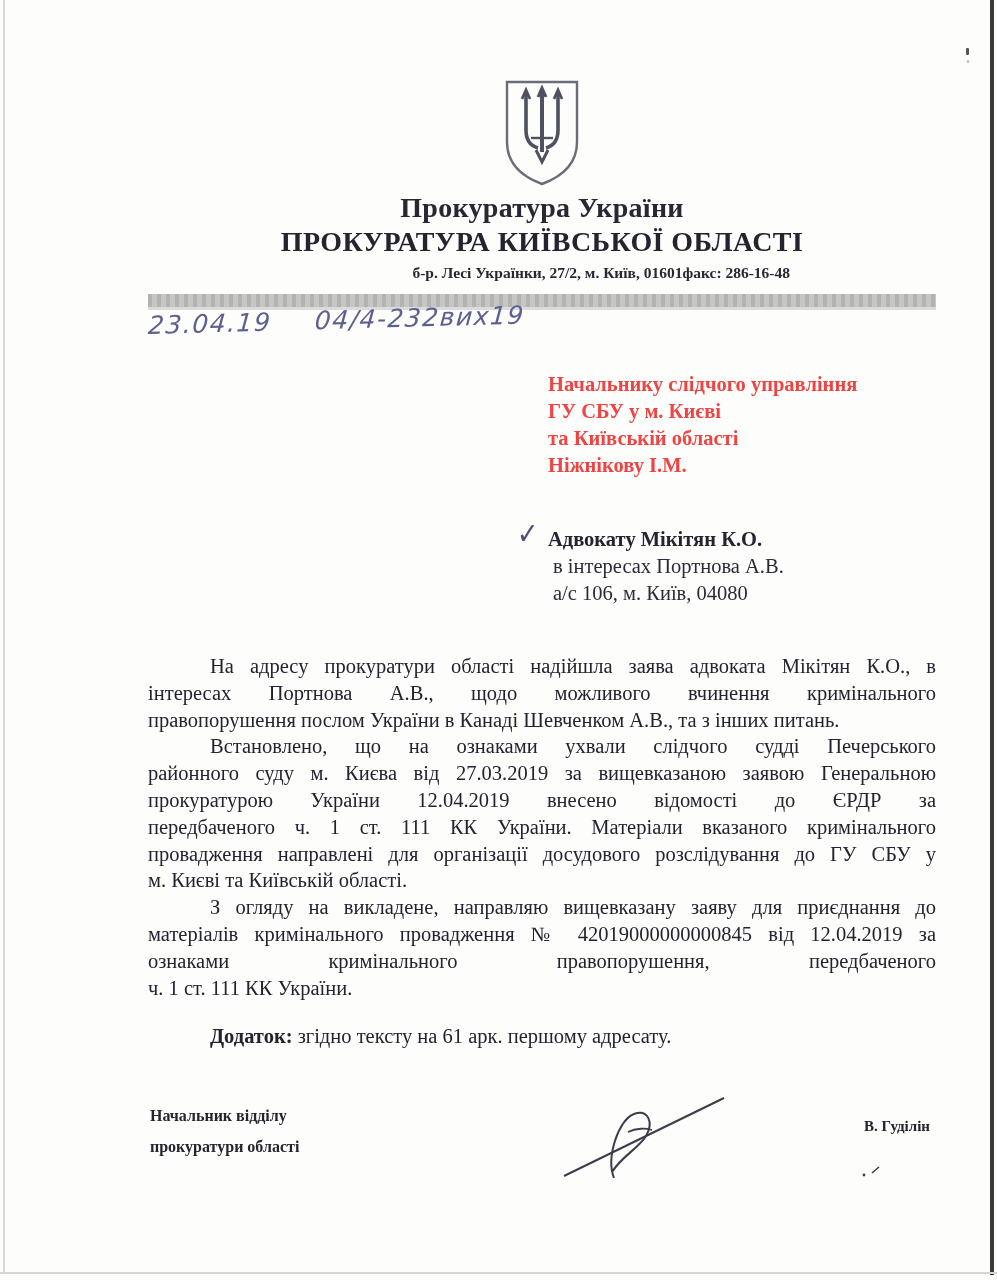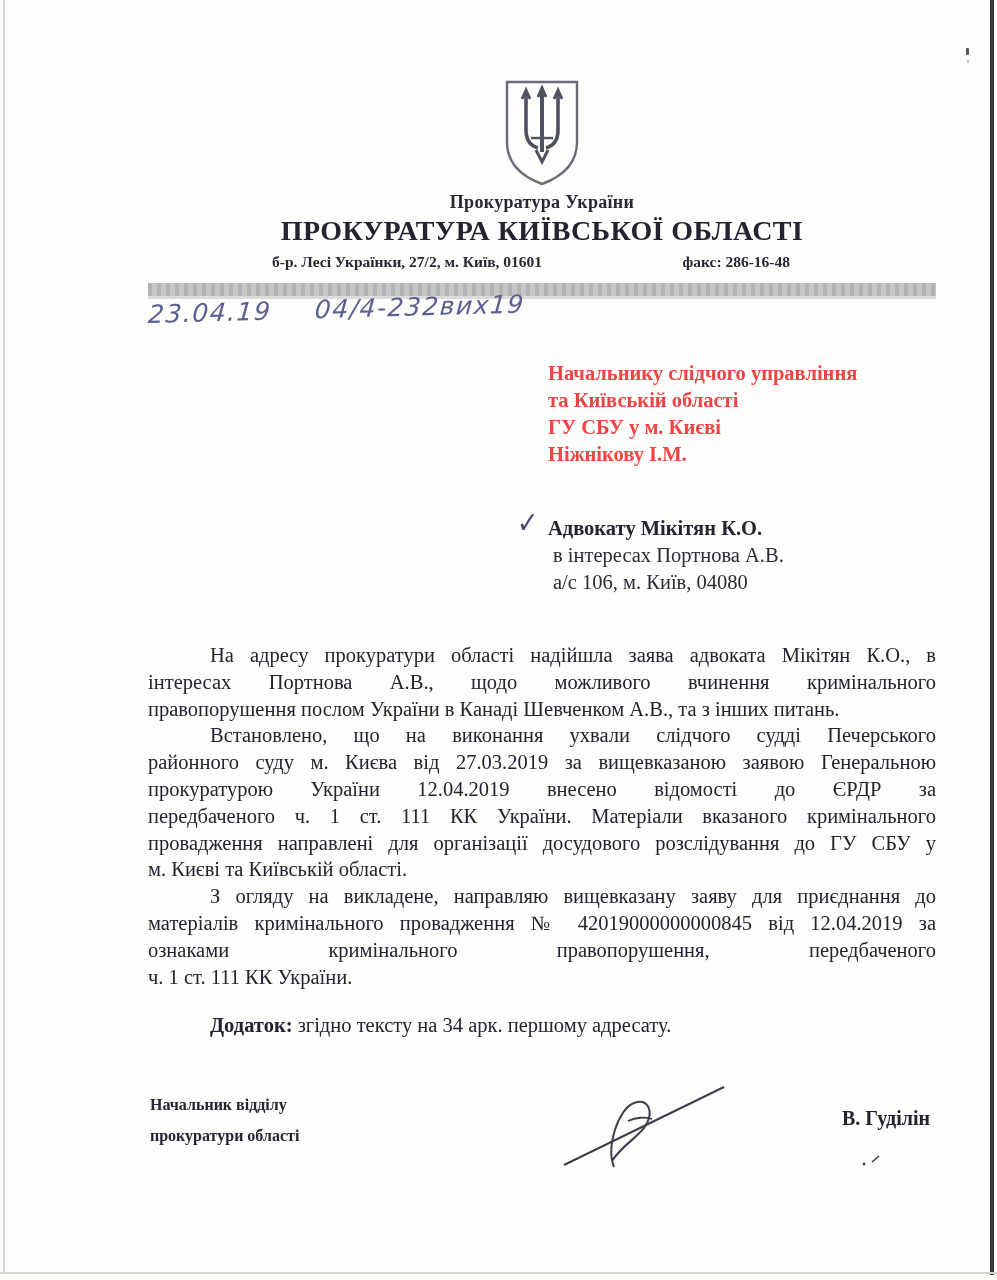--- a/index.html
+++ b/index.html
@@ -16,29 +16,29 @@
   .edge-left{position:absolute;left:3px;top:0;bottom:6px;width:2px;background:#d8d8d6;}
   .edge-right{position:absolute;right:3px;top:0;bottom:5px;width:4px;background:#3a3a3e;}
   .edge-bottom{position:absolute;left:0;right:0;bottom:6px;height:2px;background:#d6d6d3;}
   .speck{position:absolute;background:#55555e;border-radius:1px;}
 
   .content{
     position:absolute;left:148px;top:0;width:788px;
   }
   .emblem-wrap{margin:78px auto 0 auto;width:84px;height:110px;}
   .org-top{
-    text-align:center;font-weight:bold;font-size:18px;margin-top:4px;
+    text-align:center;font-weight:bold;font-size:28px;margin-top:4px;
     letter-spacing:0.3px;color:#272833;
   }
   .org-main{
     text-align:center;font-weight:bold;font-size:28px;margin-top:2px;
     letter-spacing:0.4px;color:#23242f;white-space:nowrap;
   }
   .addr-row{
-    display:flex;justify-content:space-between;font-weight:bold;font-size:15.5px;
+    display:flex;justify-content:flex-end;font-weight:bold;font-size:15.5px;
     margin-top:6px;padding-left:124px;padding-right:146px;color:#272833;white-space:nowrap;
   }
   .scan-band{
     margin-top:12px;height:13px;width:100%;
     background:repeating-linear-gradient(90deg,#b3b4b2 0 4px,#c6c7c5 4px 9px);
     box-shadow:0 3px 0 rgba(120,120,118,0.25);
   }
   .handwriting{
     margin-top:4px;height:36px;
     font-family:"DejaVu Sans",sans-serif;
@@ -71,21 +71,21 @@
   .attachment{margin-top:24px;font-size:20.5px;text-indent:62px;color:#22232e;}
   .attachment .att-label{font-weight:bold;}
 
   .sig-row{margin-top:44px;position:relative;height:120px;}
   .sig-position{
     position:absolute;left:2px;top:8px;font-weight:bold;font-size:16px;line-height:31px;
     color:#23242f;
   }
   .sig-stroke{position:absolute;left:408px;top:-12px;}
   .sig-name{
-    position:absolute;right:6px;top:26px;font-weight:bold;font-size:20px;color:#23242f;
+    position:absolute;right:6px;top:26px;font-weight:bold;font-size:15px;color:#23242f;
   }
   .ink-mark{position:absolute;right:52px;top:72px;}
 </style>
 </head>
 <body>
 
 <div class="page">
 
   <div class="content">
 
@@ -113,56 +113,56 @@
 
     <div class="scan-band"></div>
 
     <div class="handwriting">
       <span>23.04.19</span>
       <span class="hw-number">04/4-232вих19</span>
     </div>
 
     <div class="recipient-primary">
       <div>Начальнику слідчого управління</div>
+      <div>ГУ СБУ у м. Києві</div>
       <div>та Київській області</div>
-      <div>ГУ СБУ у м. Києві</div>
       <div>Ніжнікову І.М.</div>
     </div>
 
     <div class="recipient-secondary">
       <span class="check">✓</span>
       <div class="r2-line1">Адвокату Мікітян К.О.</div>
       <div class="r2-sub">в інтересах Портнова А.В.</div>
       <div class="r2-sub">а/с 106, м. Київ, 04080</div>
     </div>
 
     <div class="body-text">
       <div>
         <div class="jline indent">На адресу прокуратури області надійшла заява адвоката Мікітян К.О., в</div>
         <div class="jline">інтересах Портнова А.В., щодо можливого вчинення кримінального</div>
         <div class="jlast">правопорушення послом України в Канаді Шевченком А.В., та з інших питань.</div>
       </div>
       <div>
-        <div class="jline indent">Встановлено, що на виконання ухвали слідчого судді Печерського</div>
+        <div class="jline indent">Встановлено, що на ознаками ухвали слідчого судді Печерського</div>
         <div class="jline">районного суду м. Києва від 27.03.2019 за вищевказаною заявою Генеральною</div>
         <div class="jline">прокуратурою України 12.04.2019 внесено відомості до ЄРДР за</div>
         <div class="jline">передбаченого ч. 1 ст. 111 КК України. Матеріали вказаного кримінального</div>
         <div class="jline">провадження направлені для організації досудового розслідування до ГУ СБУ у</div>
         <div class="jlast">м. Києві та Київській області.</div>
       </div>
       <div>
         <div class="jline indent">З огляду на викладене, направляю вищевказану заяву для приєднання до</div>
         <div class="jline">матеріалів кримінального провадження № 42019000000000845 від 12.04.2019 за</div>
         <div class="jline">ознаками кримінального правопорушення, передбаченого</div>
         <div class="jlast">ч. 1 ст. 111 КК України.</div>
       </div>
     </div>
 
     <div class="attachment">
-      <span class="att-label">Додаток:</span><span> згідно тексту на 34 арк. першому адресату.</span>
+      <span class="att-label">Додаток:</span><span> згідно тексту на 61 арк. першому адресату.</span>
     </div>
 
     <div class="sig-row">
       <div class="sig-position">
         <div>Начальник відділу</div>
         <div>прокуратури області</div>
       </div>
       <div class="sig-stroke">
         <svg width="180" height="110" viewBox="0 0 180 110" fill="none">
           <path d="M8 96 L168 18" stroke="#3c3d4a" stroke-width="2"></path>

